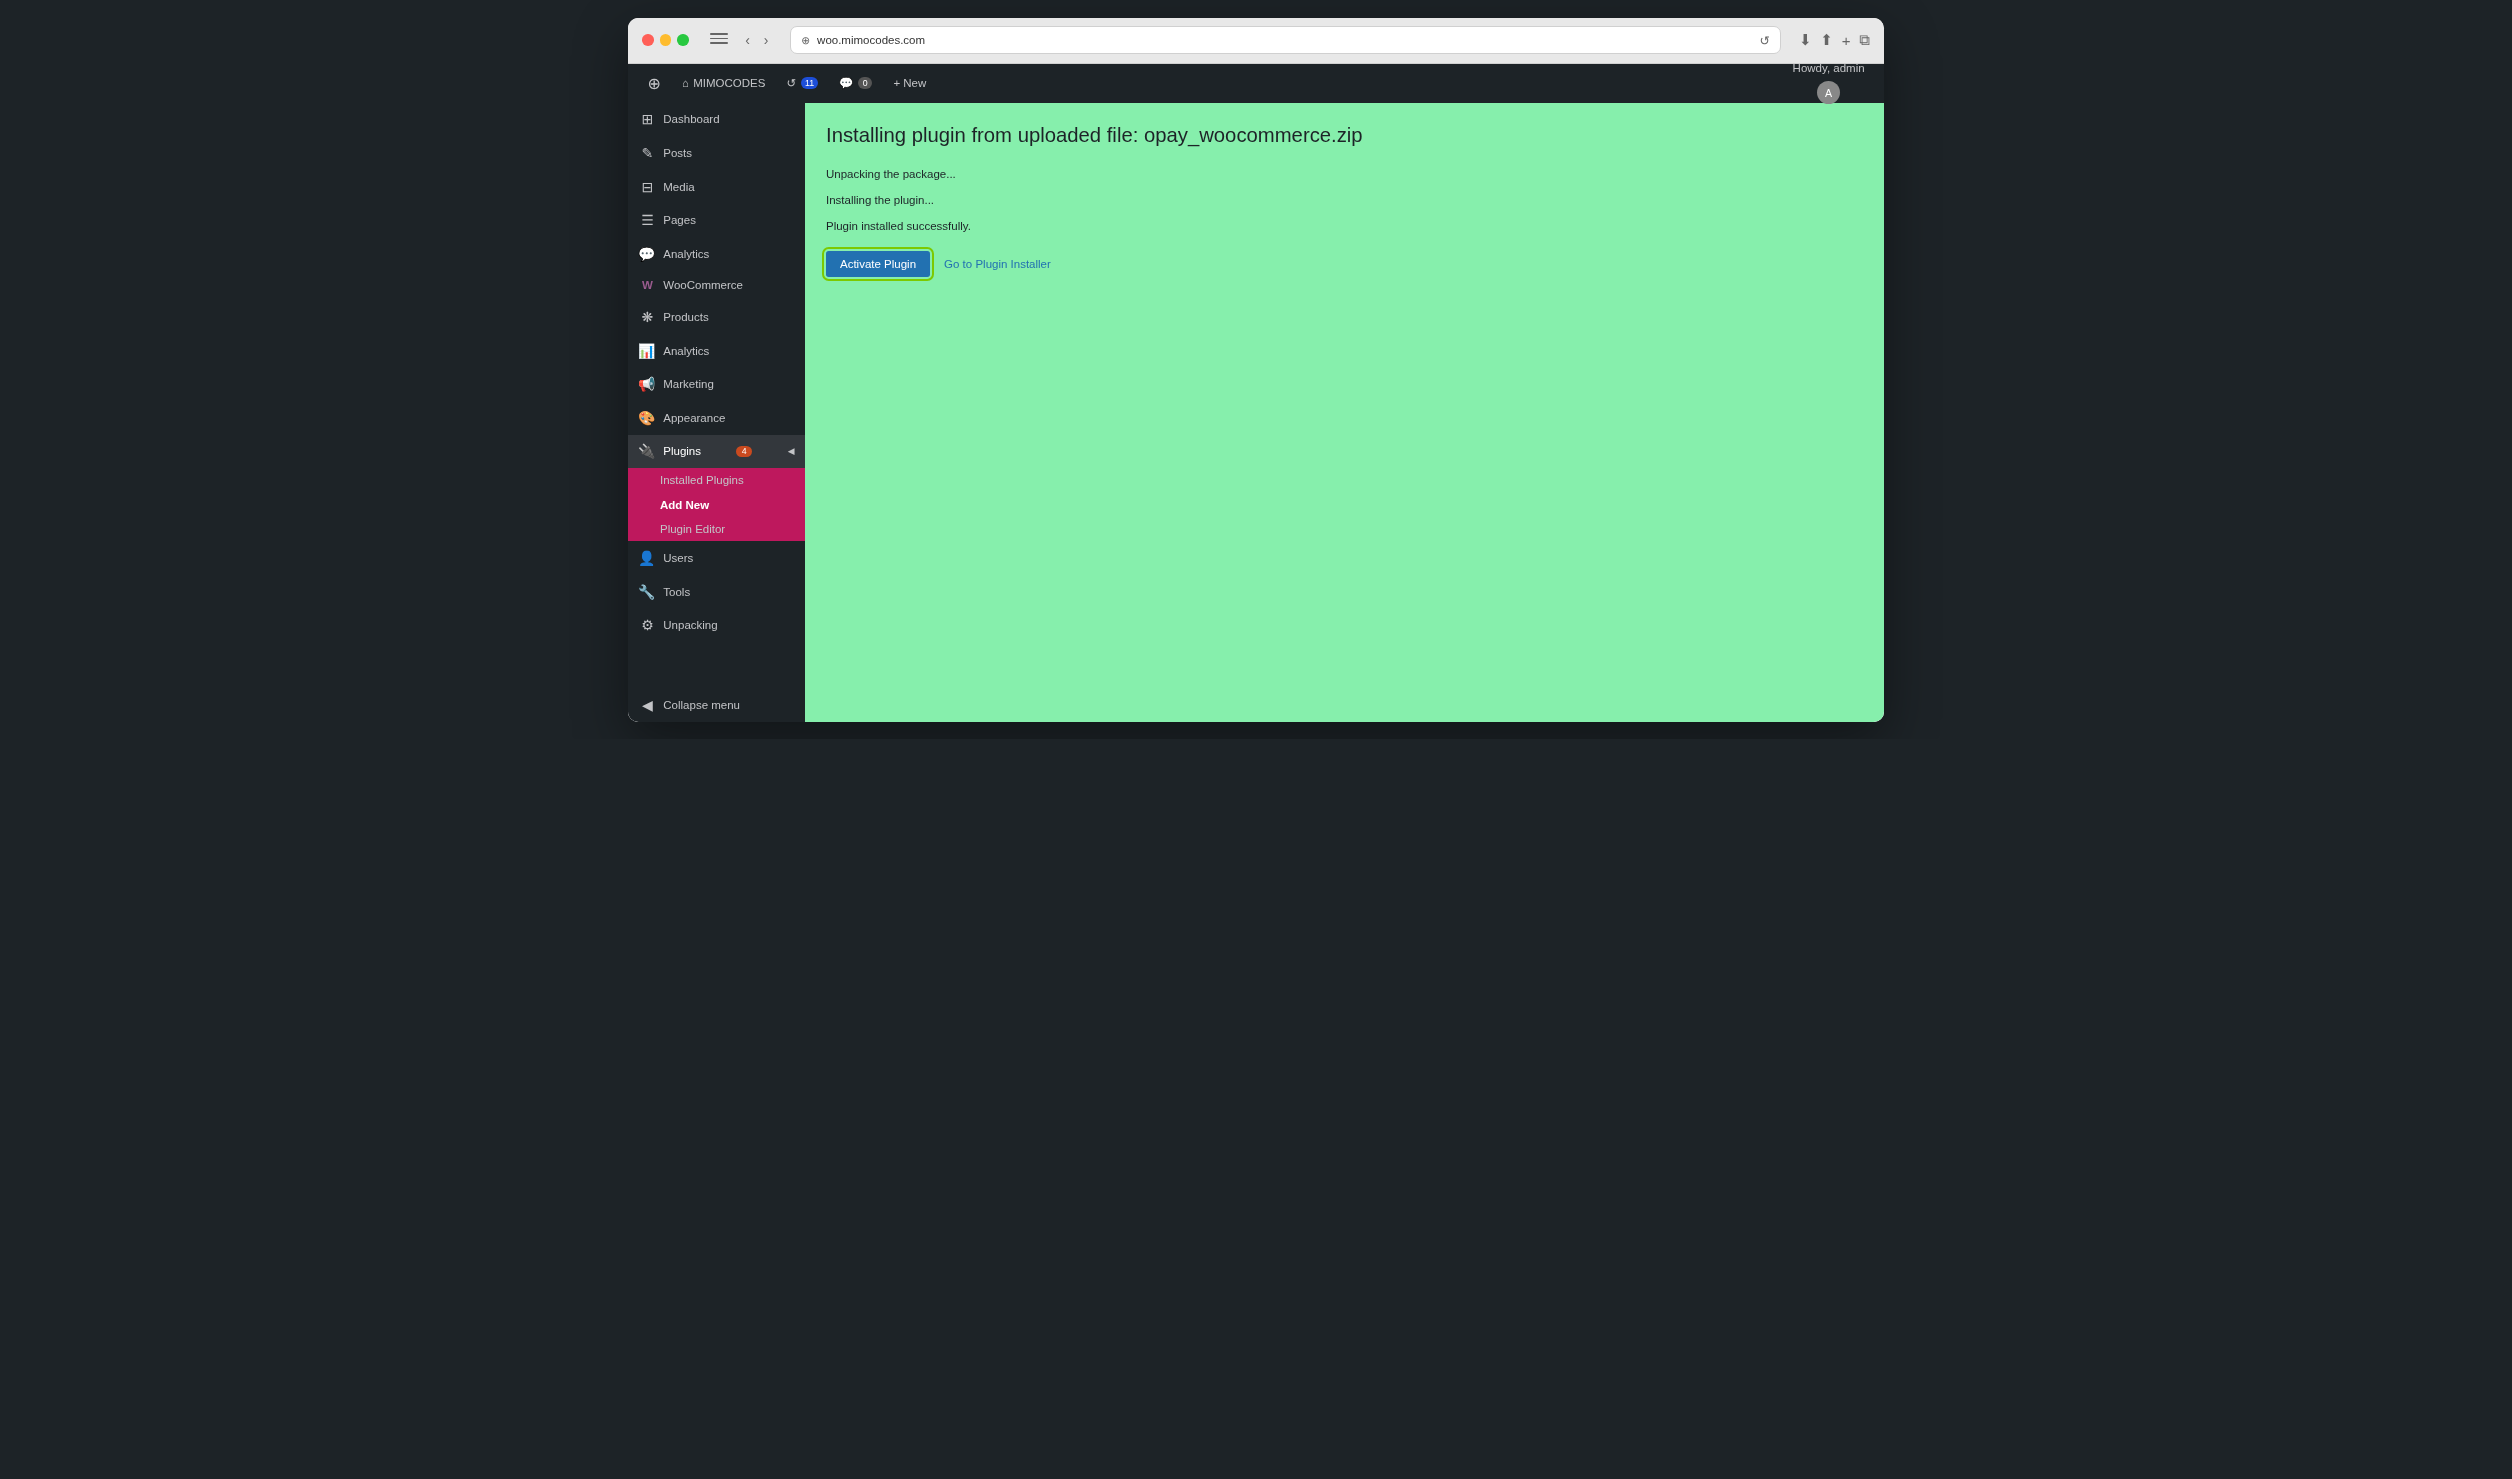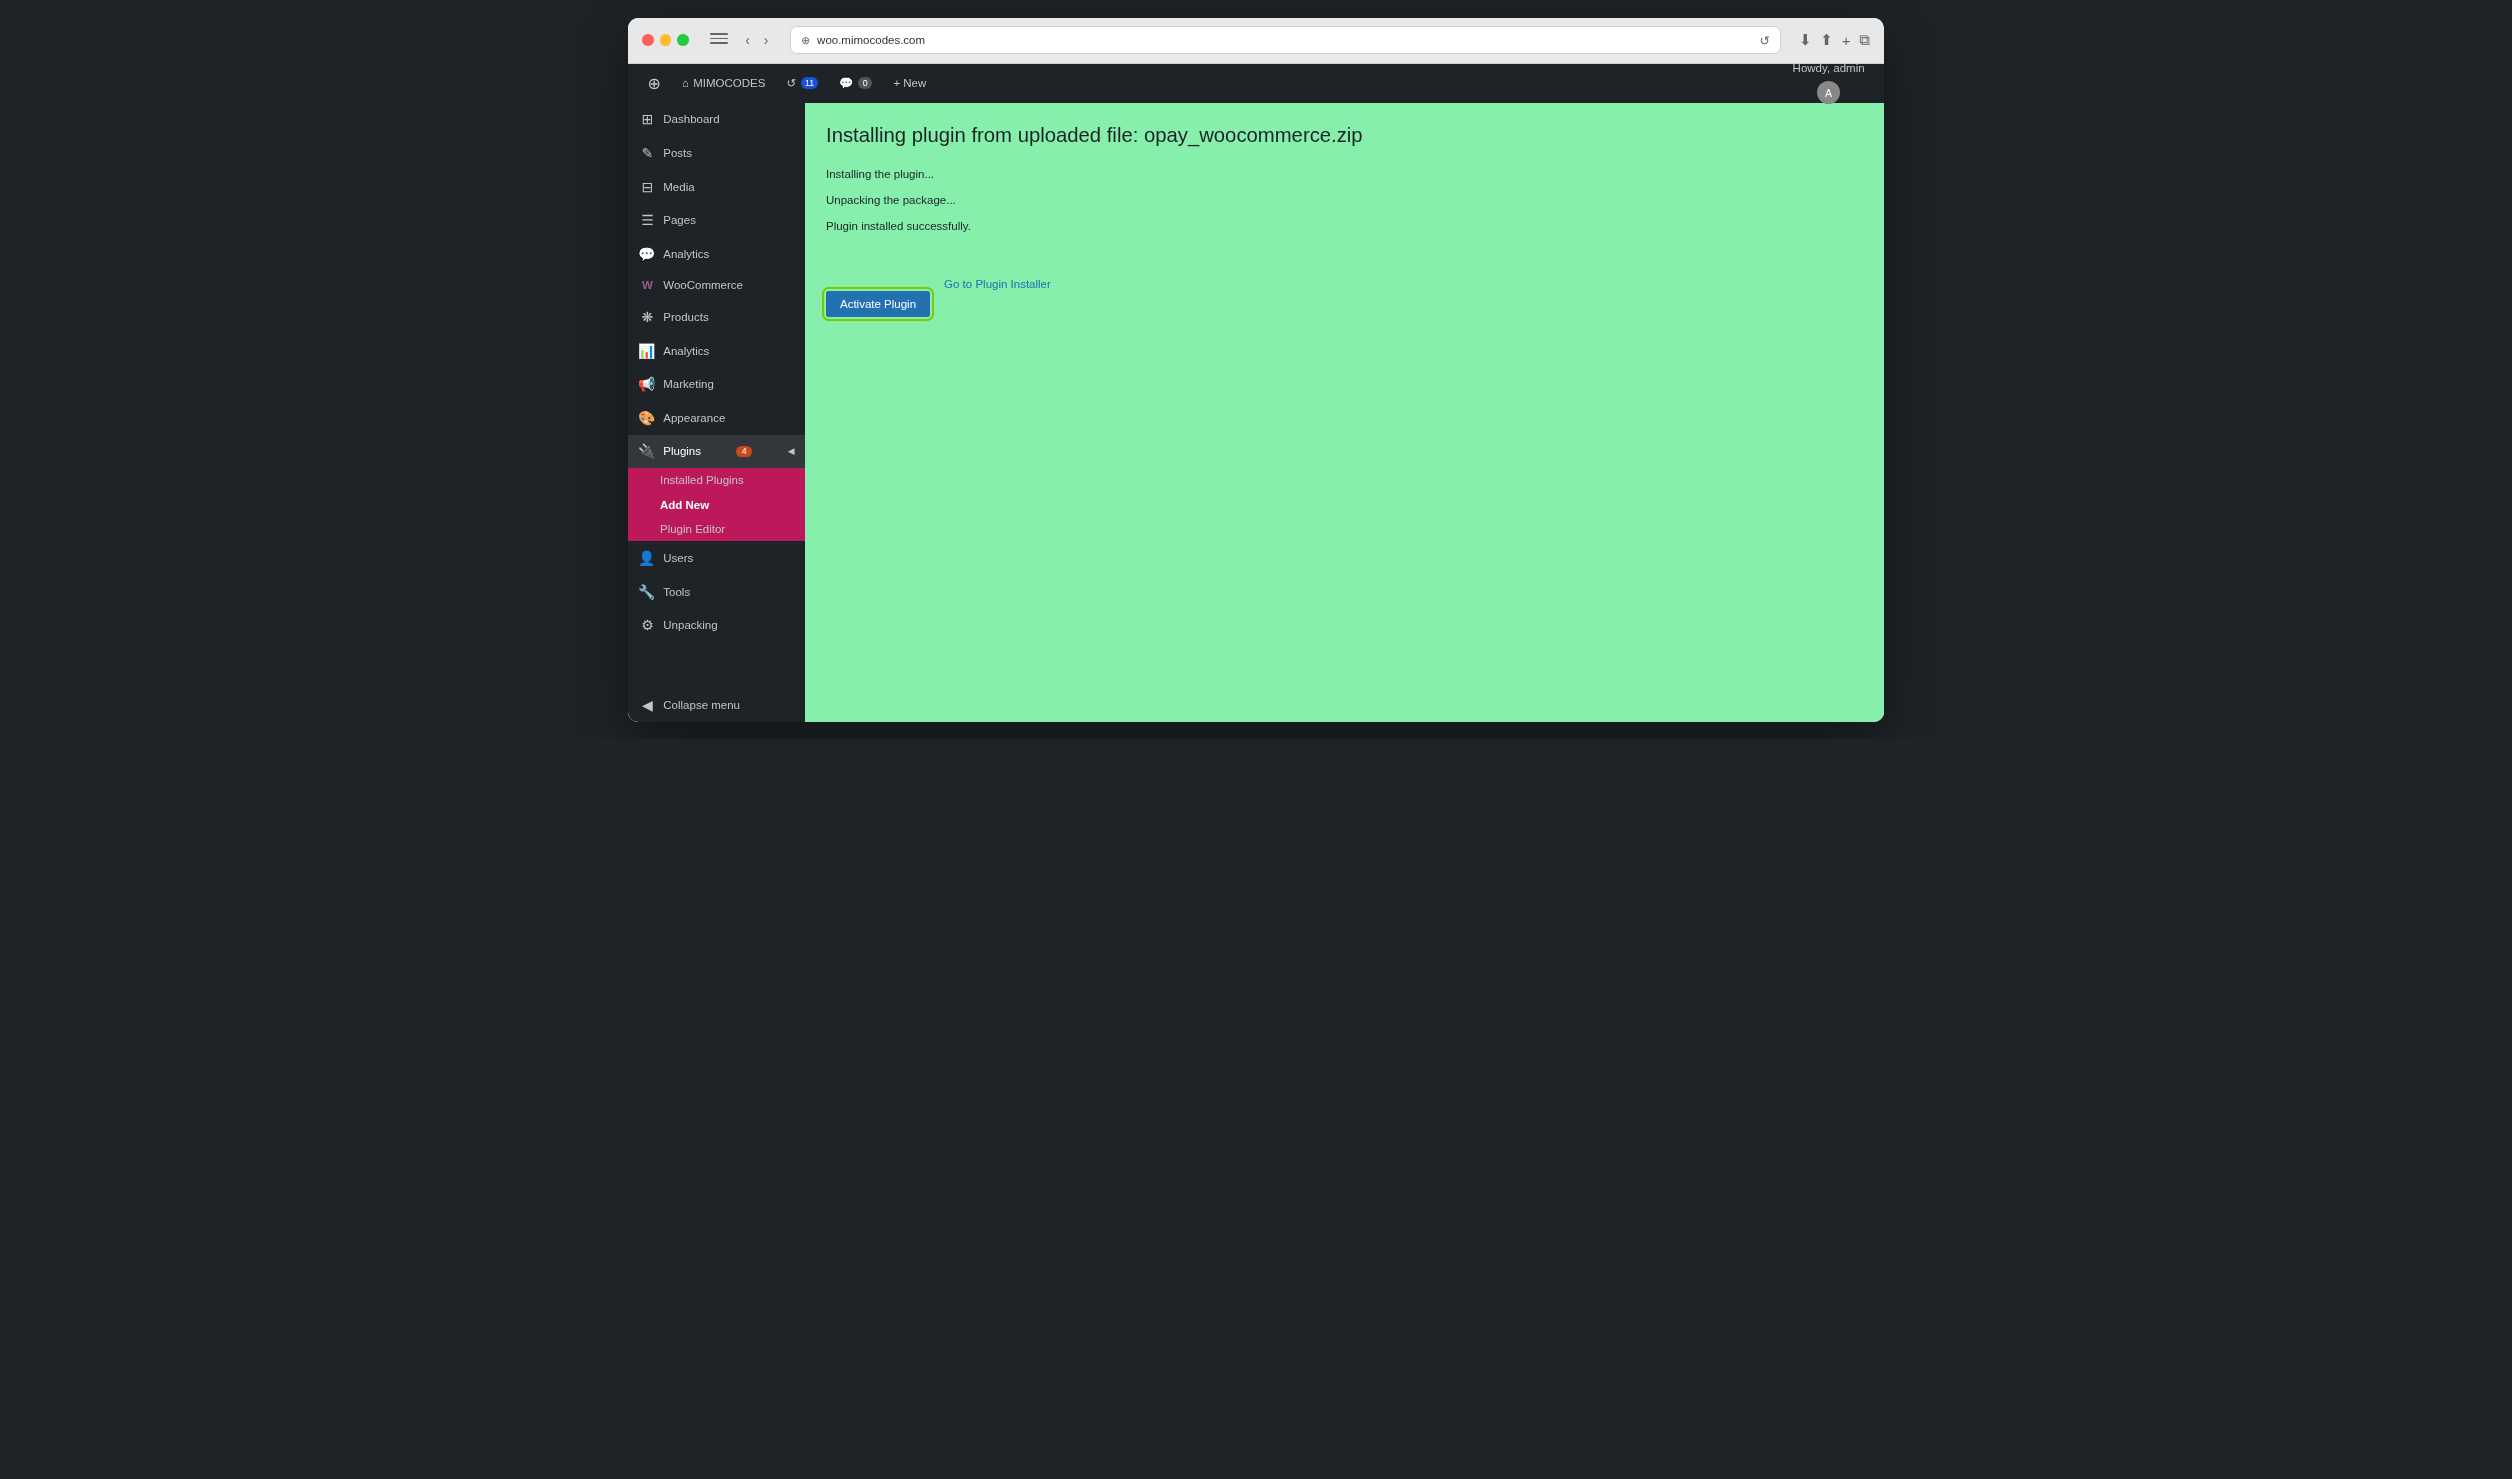--- a/index.html
+++ b/index.html
@@ -237,21 +237,20 @@
     .activate-btn {
       background: #2271b1;
       color: white;
       border: none;
       padding: 7px 14px;
       font-size: 11.5px;
       cursor: pointer;
       border-radius: 2.7px;
       outline: 2.7px solid #7dc900;
       outline-offset: 2.7px;
-      margin-top: 40px;
     }
     .plugin-installer-link {
       color: #2271b1;
       text-decoration: none;
       font-size: 11.5px;
       cursor: pointer;
     }
   </style>
 </head>
 <body>
@@ -392,22 +391,22 @@
         <span>Unpacking</span>
       </div>
       <div class="sidebar-item" style="margin-top:auto;">
         <span class="sidebar-icon">◀</span>
         <span>Collapse menu</span>
       </div>
     </div>
 
     <div class="wp-main">
       <h1 class="page-title">Installing plugin from uploaded file: opay_woocommerce.zip</h1>
+      <p class="install-message">Unpacking the package...</p>
       <p class="install-message">Installing the plugin...</p>
-      <p class="install-message">Unpacking the package...</p>
       <p class="install-message">Plugin installed successfully.</p>
       <div class="actions-row">
         <button class="activate-btn">Activate Plugin</button>
         <a class="plugin-installer-link" href="#">Go to Plugin Installer</a>
       </div>
     </div>
   </div>
 </div>
 
 

